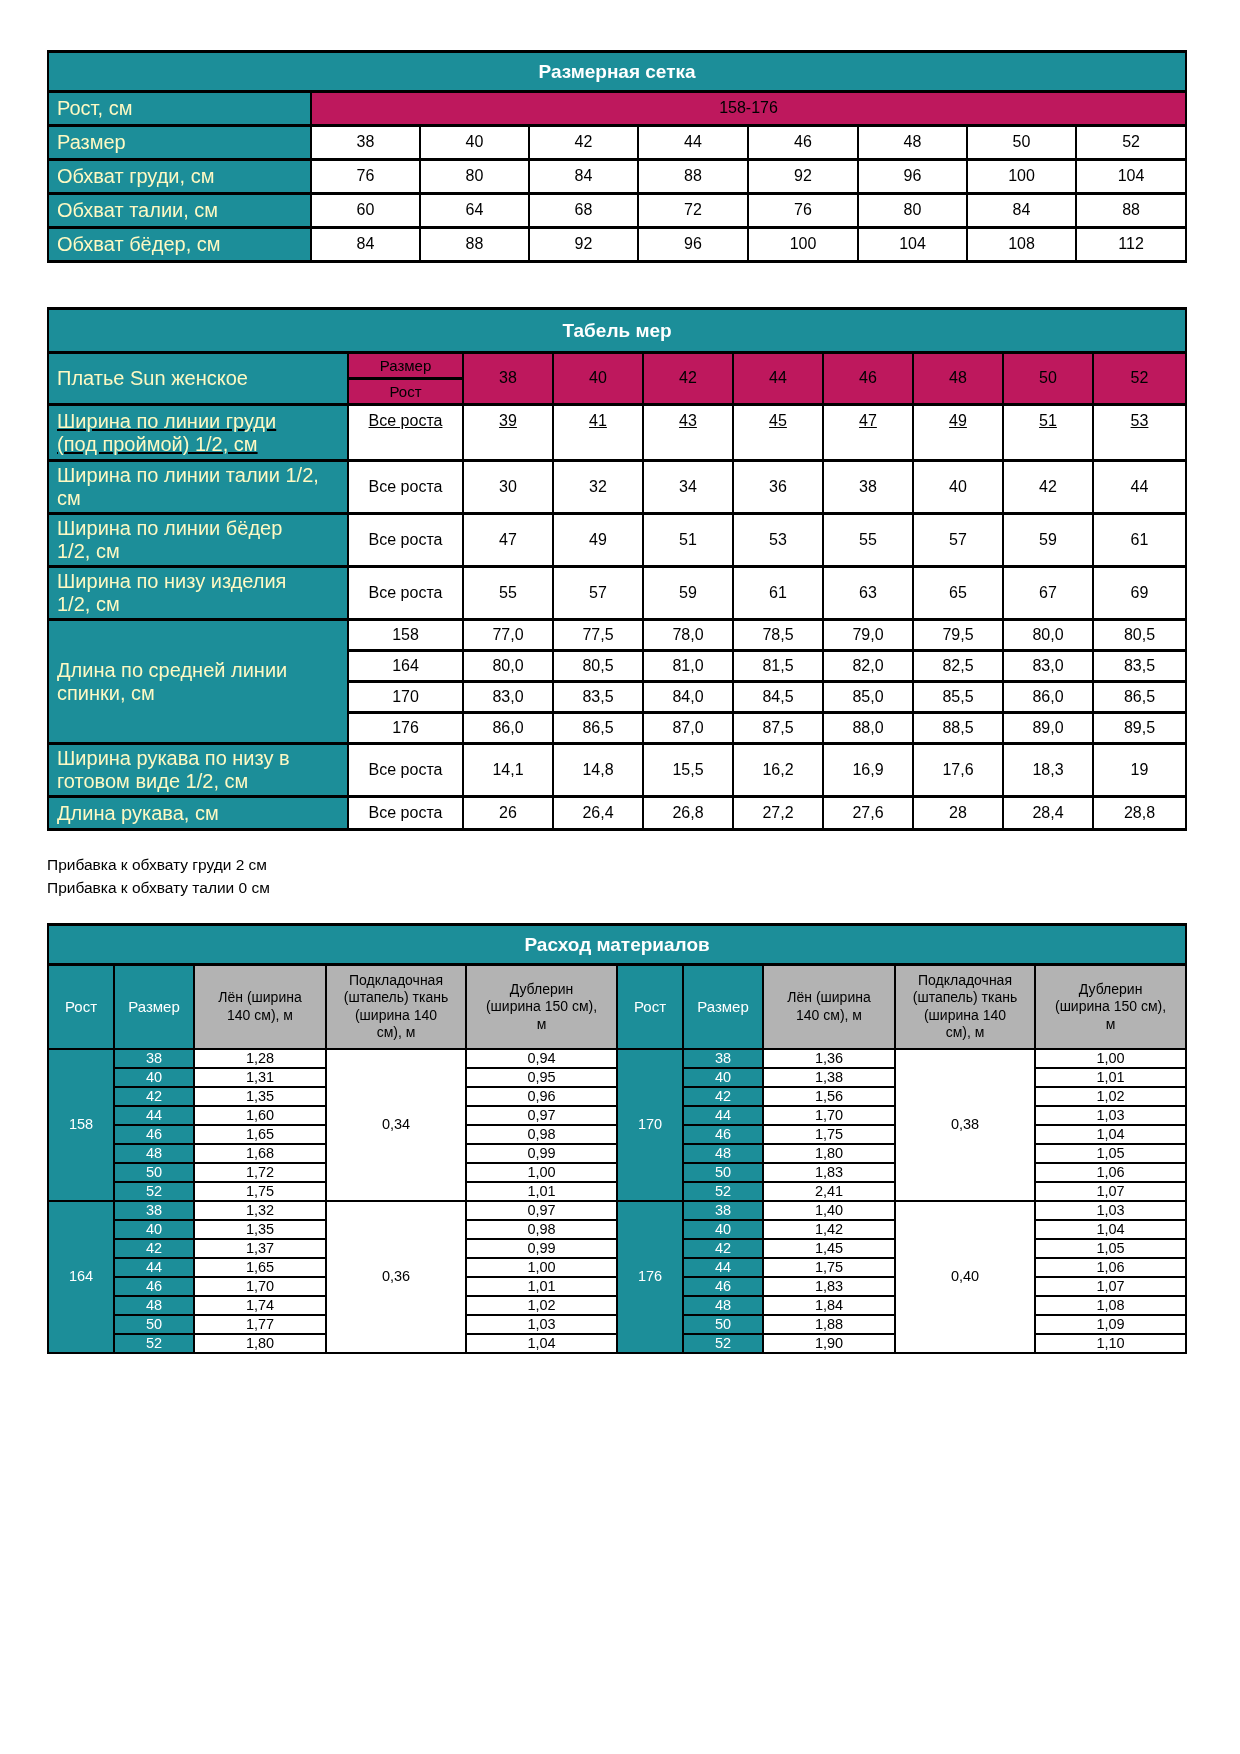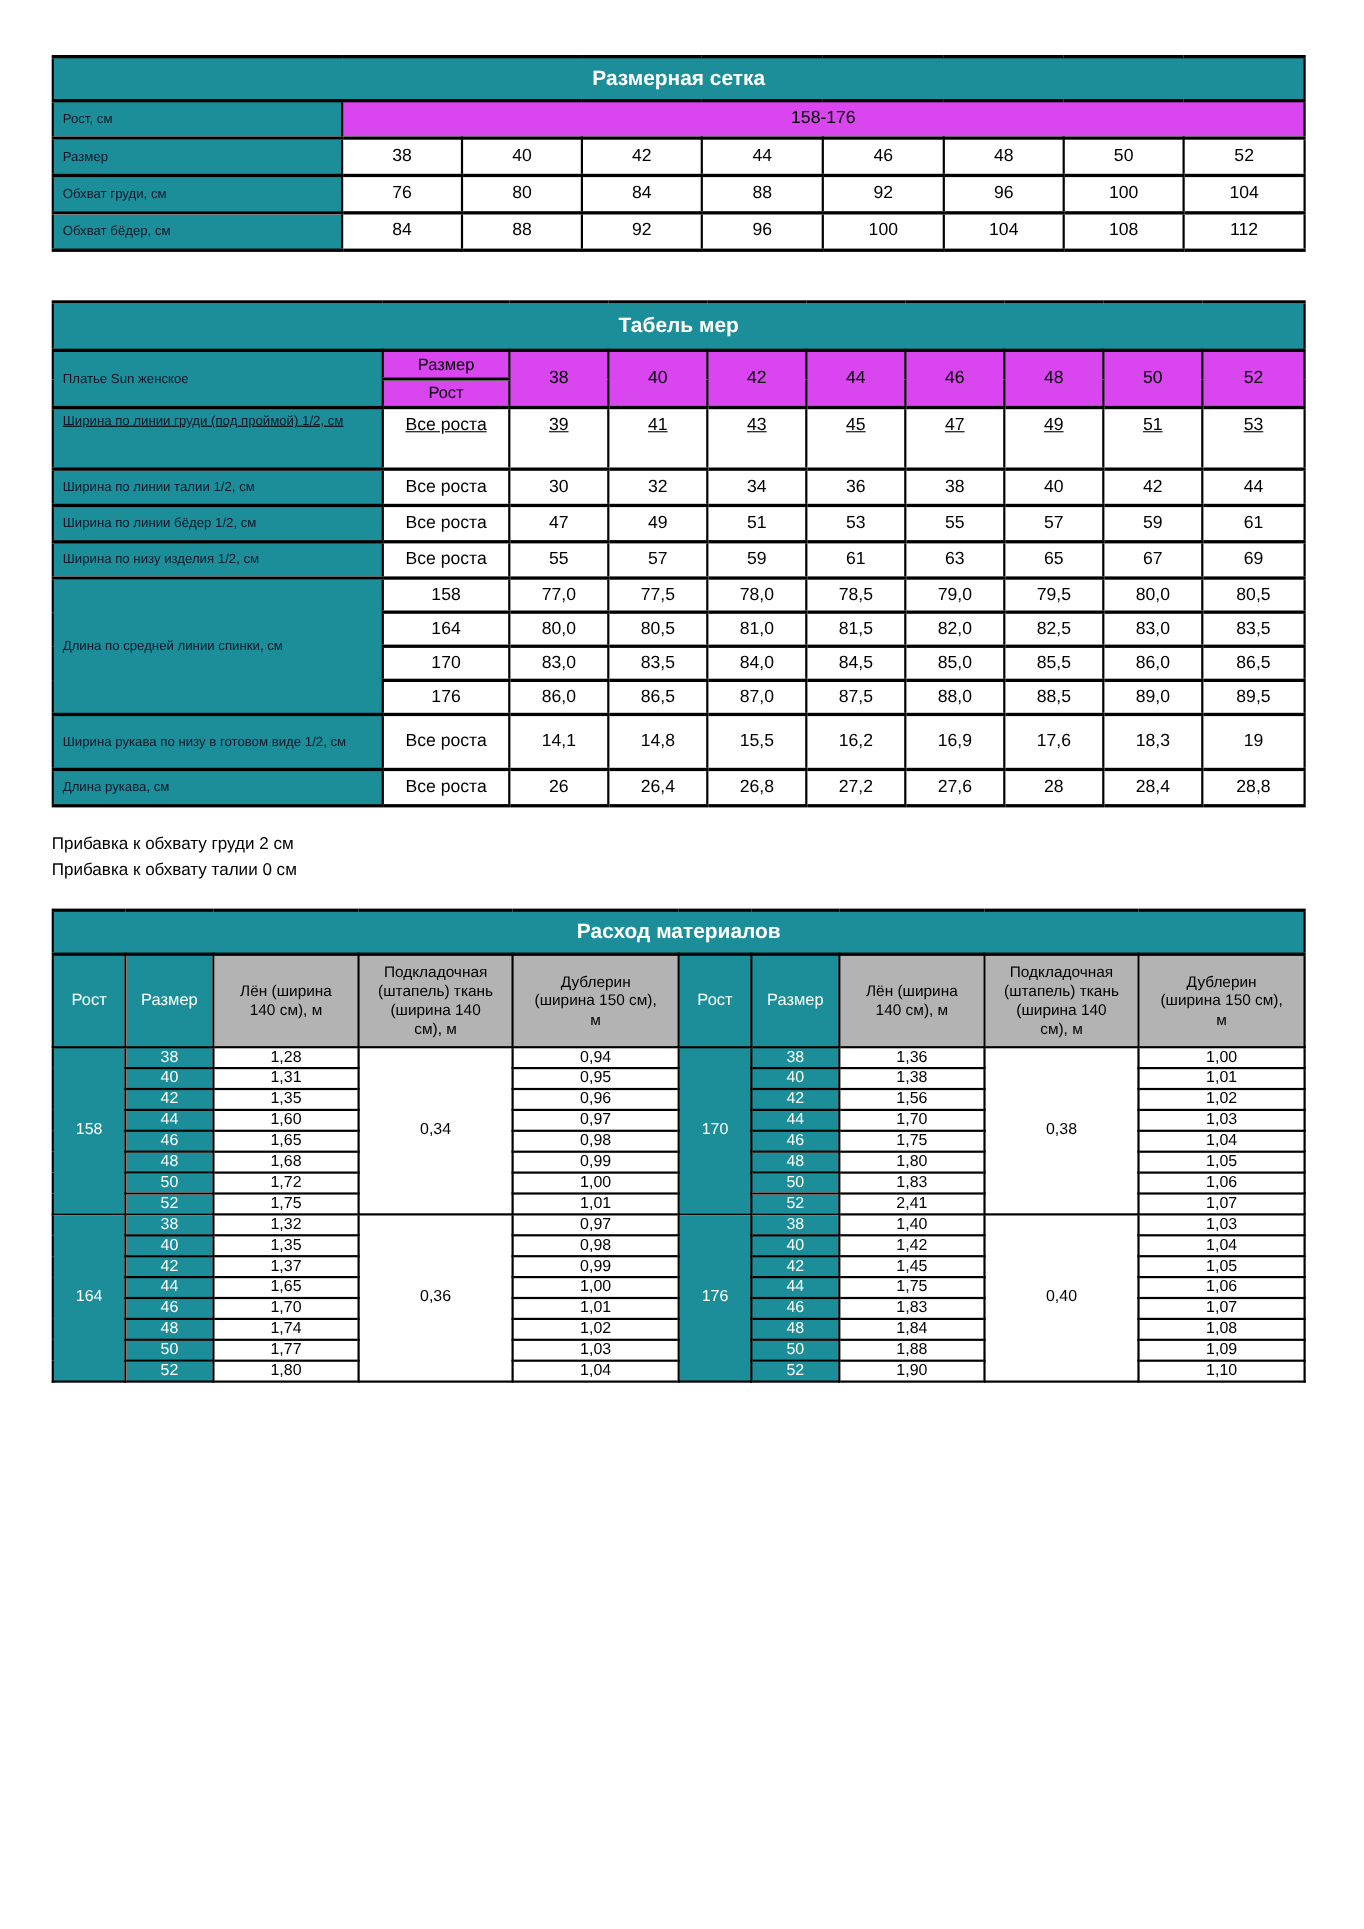--- a/index.html
+++ b/index.html
@@ -7,22 +7,22 @@
   body { width:1240px; font-family:"Liberation Sans", sans-serif; color:#000; }
   .page { position:relative; width:1240px; height:1754px; background:#fff; overflow:hidden; }
   .content { position:absolute; left:47px; top:50px; width:1138px; }
 
   table { border-collapse:collapse; table-layout:fixed; width:1138px; background:#fff; }
   td { border:2px solid #000; border-top-width:3px; border-bottom-width:3px;
        overflow:hidden; text-align:center; vertical-align:middle;
        font-size:16px; line-height:1.15; padding:0; }
 
   .ttl { background:var(--teal); color:#fff; font-weight:bold; font-size:19px; height:40px; }
-  .lbl { background:var(--teal); color:#0f172a; text-align:left; padding:2px 28px 2px 8px; font-size:12px; }
-  .gray { background:#d946ef; }
+  .lbl { background:var(--teal); color:#fef9c3; text-align:left; padding:2px 28px 2px 8px; font-size:20px; }
+  .gray { background:#be185d; }
   .num  { background:#fff; }
 
   
   #t1 tr { height:34px; }
   #t1 tr.title-row { height:36px; }
 
   
   #t2 { margin-top:44px; }
   #t2 tr.title-row { height:44px; }
   #t2 tr.h1, #t2 tr.h2 { height:26px; }
@@ -96,20 +96,31 @@
             <td class="num">76</td>
             <td class="num">80</td>
             <td class="num">84</td>
             <td class="num">88</td>
             <td class="num">92</td>
             <td class="num">96</td>
             <td class="num">100</td>
             <td class="num">104</td>
           </tr>
           <tr>
+            <td class="lbl">Обхват талии, см</td>
+            <td class="num">60</td>
+            <td class="num">64</td>
+            <td class="num">68</td>
+            <td class="num">72</td>
+            <td class="num">76</td>
+            <td class="num">80</td>
+            <td class="num">84</td>
+            <td class="num">88</td>
+          </tr>
+          <tr>
             <td class="lbl">Обхват бёдер, см</td>
             <td class="num">84</td>
             <td class="num">88</td>
             <td class="num">92</td>
             <td class="num">96</td>
             <td class="num">100</td>
             <td class="num">104</td>
             <td class="num">108</td>
             <td class="num">112</td>
           </tr>

